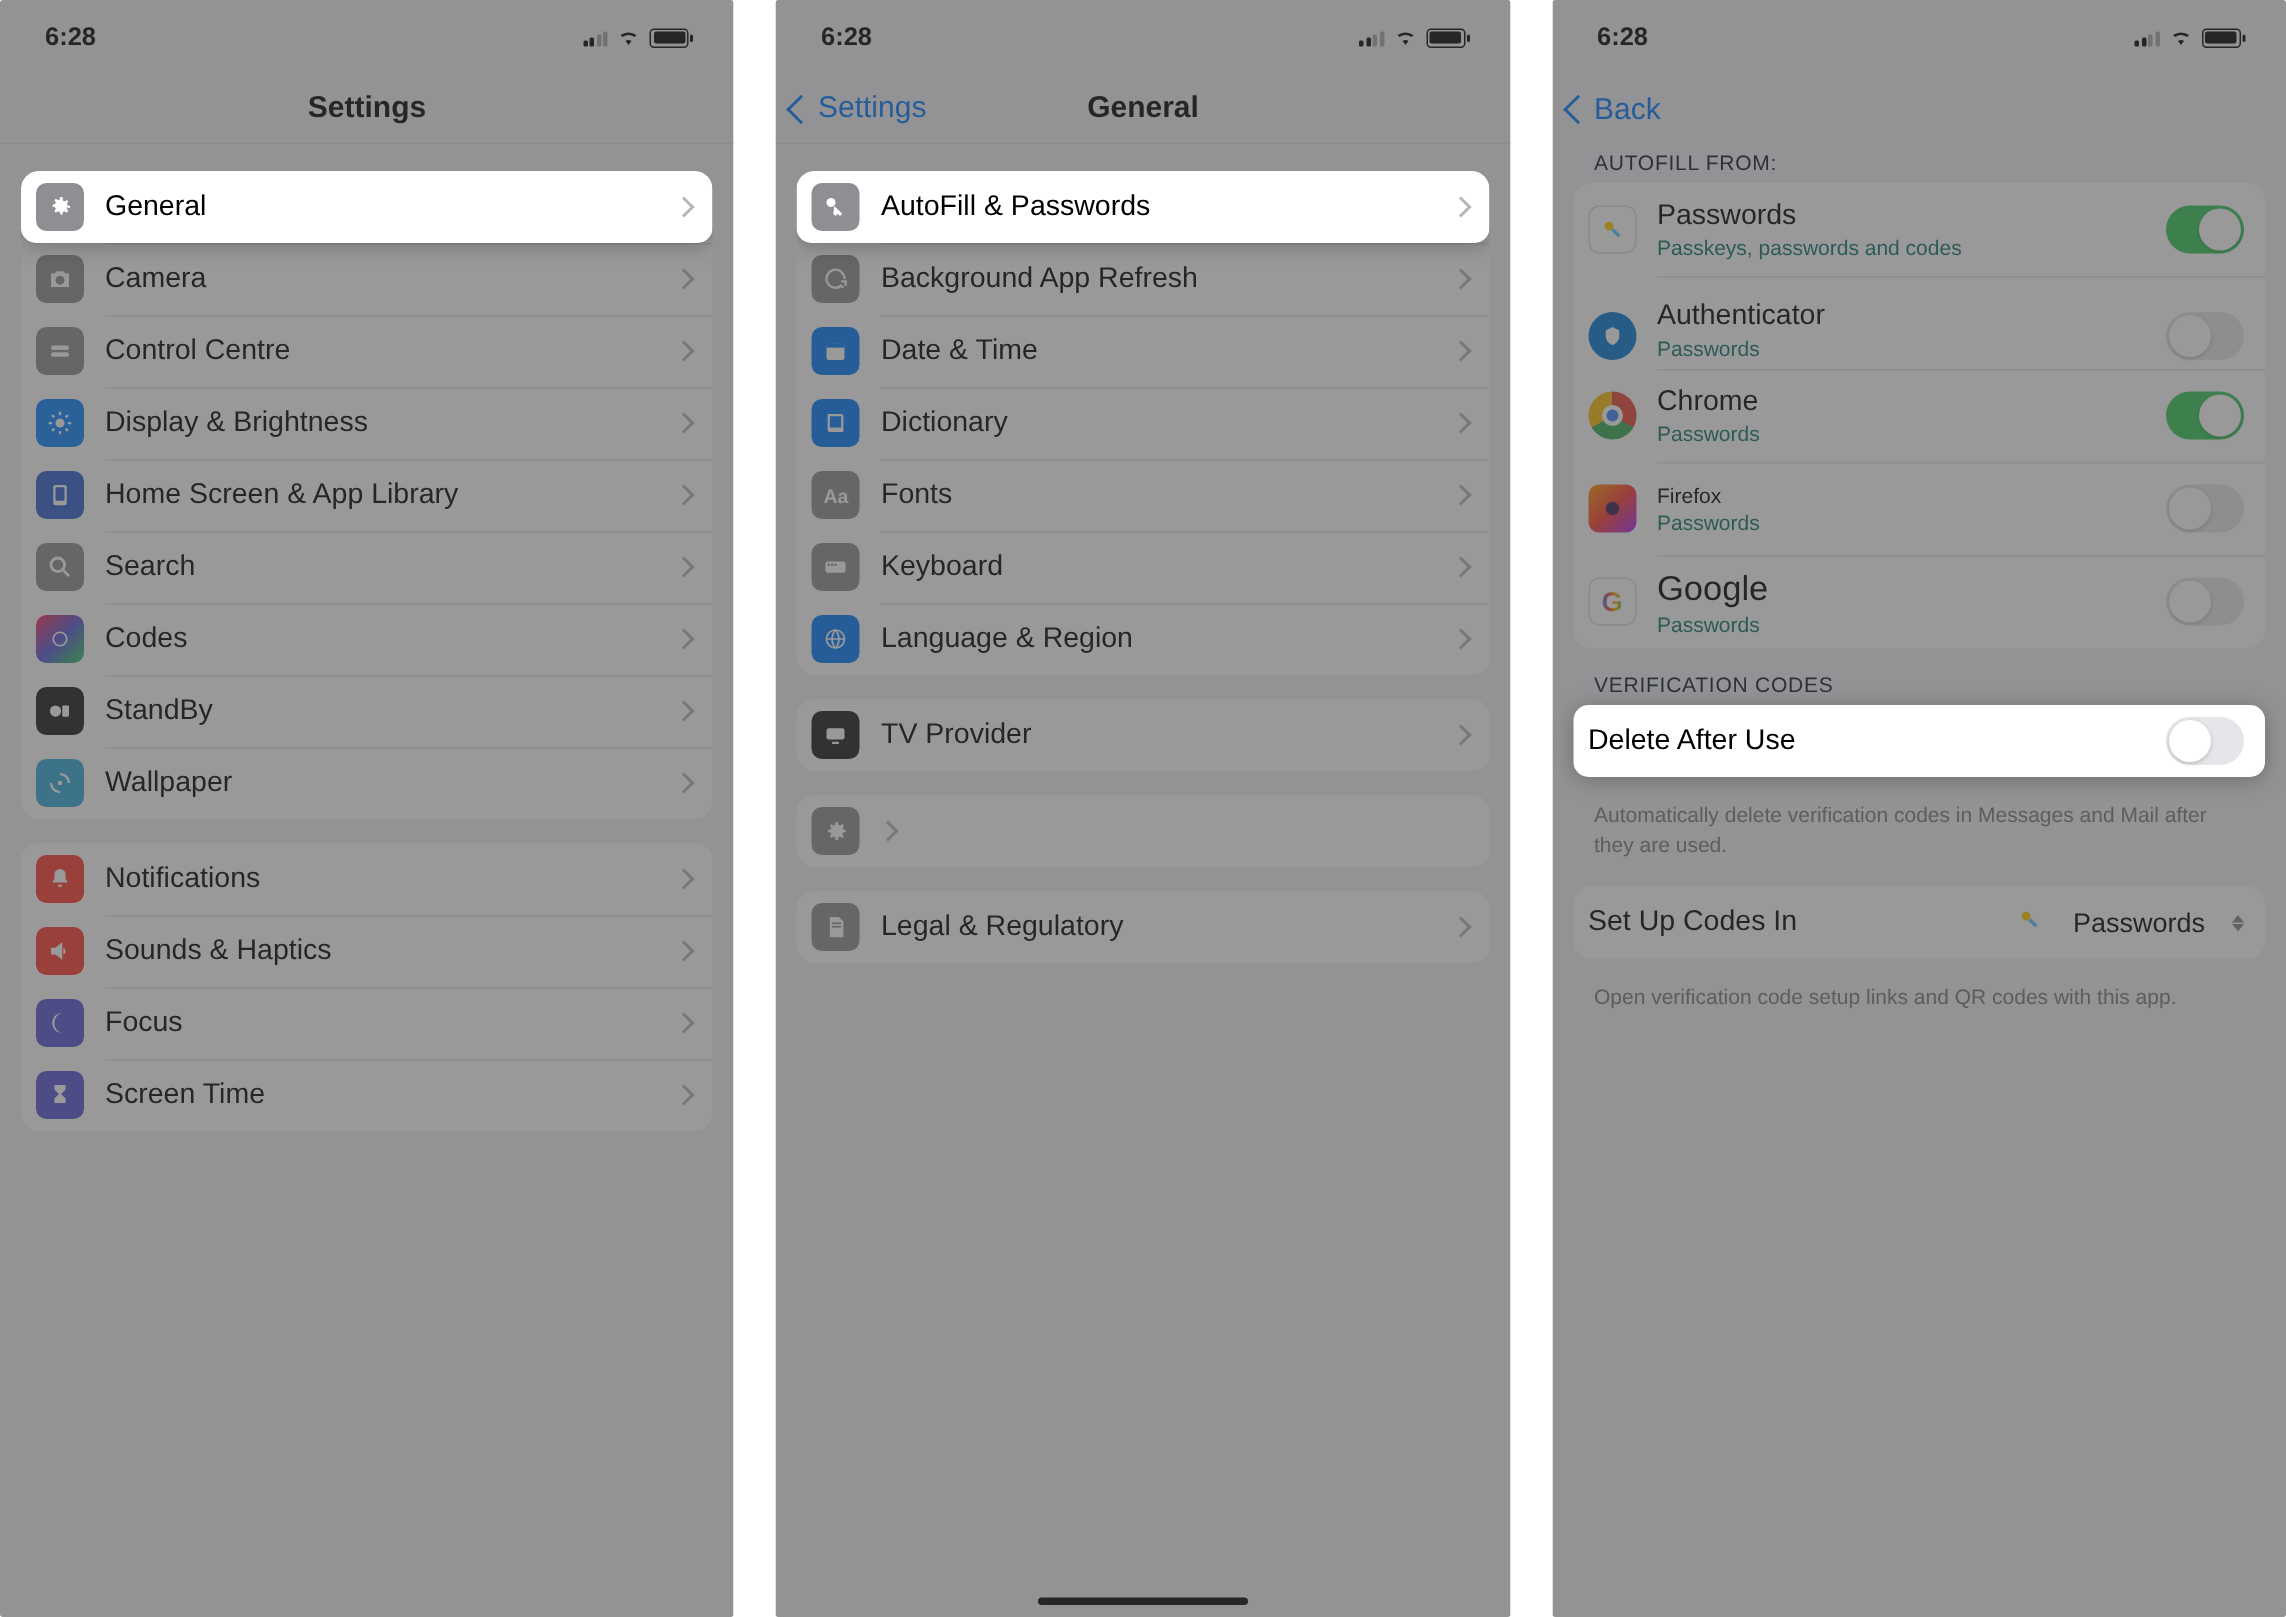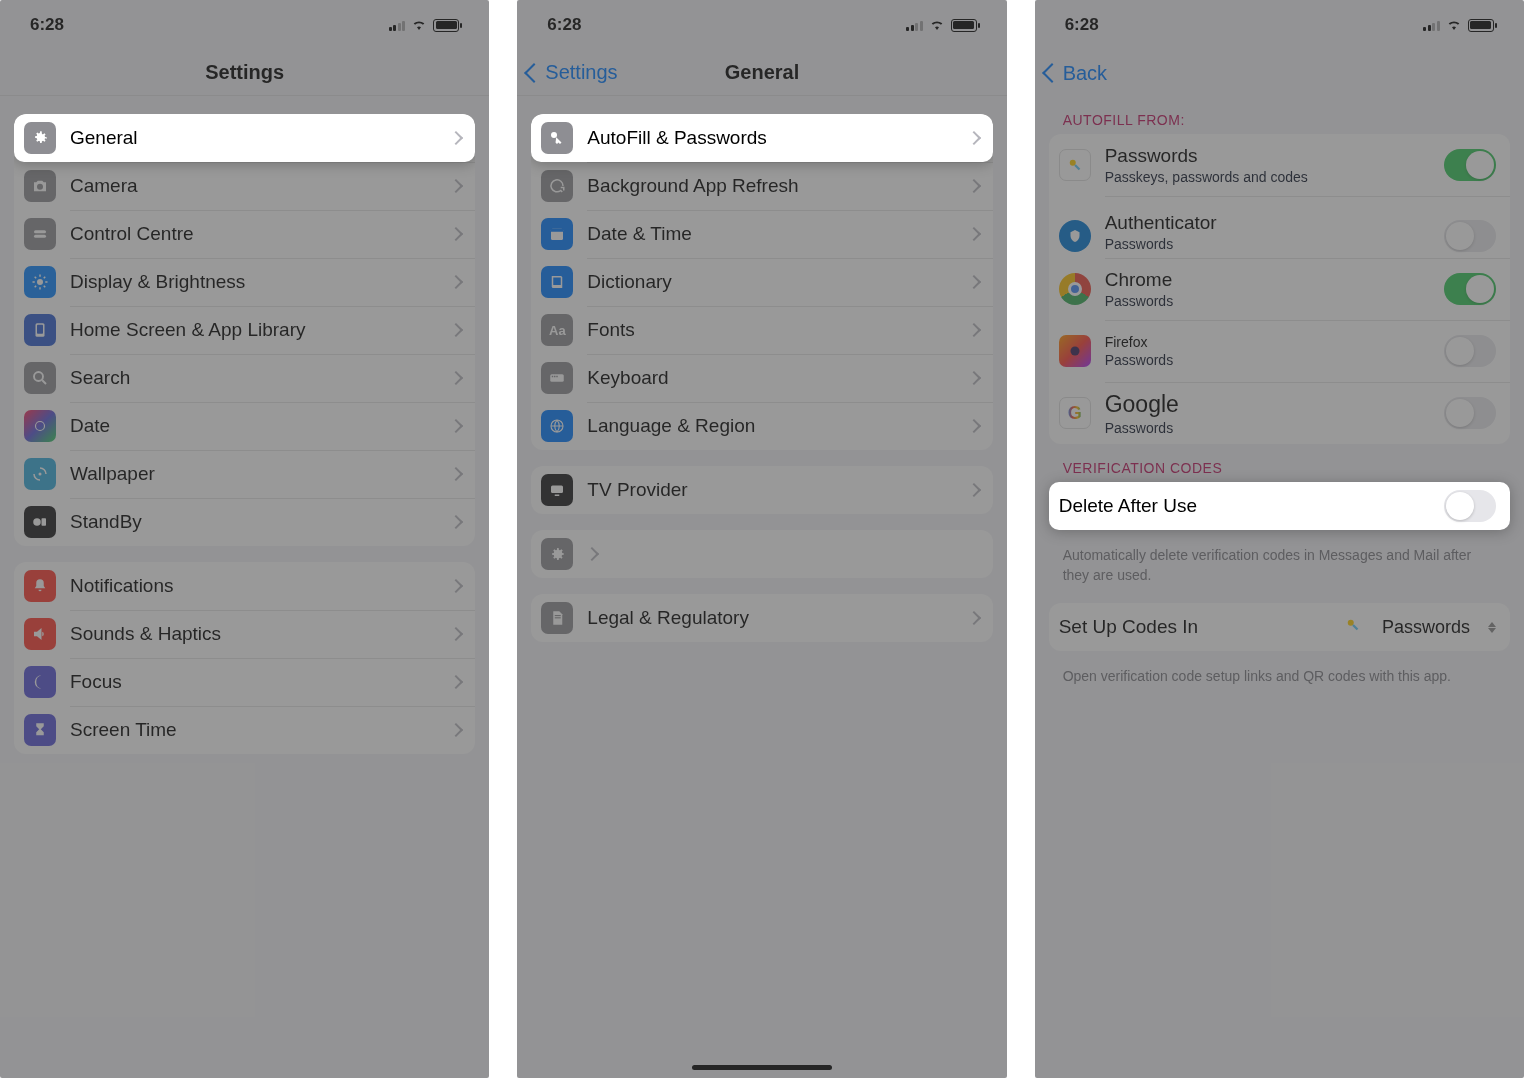--- a/index.html
+++ b/index.html
@@ -77,21 +77,21 @@
     position: relative;
   }
   .row + .row::before {
     content: "";
     position: absolute;
     left: 56px; right: 0; top: 0;
     height: 1px;
     background: rgba(0,0,0,0.1);
   }
   .row .label { flex: 1; font-size: 19px; }
-  .row .sub { font-size: 14px; color: #0f172a; margin-top: 2px; }
+  .row .sub { font-size: 14px; color: #0f766e; margin-top: 2px; }
   .row .labels { flex: 1; display: flex; flex-direction: column; }
   .chev-right {
     width: 10px; height: 10px;
     border-right: 2px solid #b5b5bc;
     border-top: 2px solid #b5b5bc;
     transform: rotate(45deg);
   }
   .icon {
     width: 32px; height: 32px;
     border-radius: 7px;
@@ -106,23 +106,23 @@
   .icon svg { width: 18px; height: 18px; }
   .highlight {
     position: relative;
     z-index: 10;
     background: #fff;
     border-radius: 10px;
     box-shadow: 0 2px 14px rgba(0,0,0,0.25);
   }
   .section-header {
     font-size: 14px;
-    color: #be185d;
+    color: #0f172a;
     letter-spacing: 0.5px;
-    margin: 16px 28px 6px;
+    margin: 4px 28px 6px;
   }
   .footer-text {
     font-size: 14px;
     color: #7a7a80;
     margin: 8px 28px 18px;
     line-height: 1.4;
   }
   .toggle {
     width: 52px; height: 32px;
     border-radius: 16px;
@@ -244,41 +244,41 @@
         </span>
       <span class="label">Search</span>
       <span class="chev-right"></span>
     </div>
     <div class="row">
       <span class="icon" style="background:linear-gradient(135deg,#ff2d55,#5856d6,#30d158);">
           <svg viewBox="0 0 24 24">
             <circle cx="12" cy="12" r="6" fill="none" stroke="#fff" stroke-width="1.5"></circle>
           </svg>
         </span>
-      <span class="label">Date</span>
+      <span class="label">Codes</span>
+      <span class="chev-right"></span>
+    </div>
+    <div class="row">
+      <span class="icon" style="background:#1c1c1e;">
+          <svg viewBox="0 0 24 24" fill="#fff">
+            <circle cx="8" cy="12" r="5"></circle>
+            <rect x="14" y="7" width="6" height="10" rx="1"></rect>
+          </svg>
+        </span>
+      <span class="label">StandBy</span>
       <span class="chev-right"></span>
     </div>
     <div class="row">
       <span class="icon" style="background:#34aadc;">
           <svg viewBox="0 0 24 24" fill="#fff">
             <circle cx="12" cy="12" r="2"></circle>
             <path d="M12 4a8 8 0 018 8M12 20a8 8 0 01-8-8" stroke="#fff" fill="none" stroke-width="2"></path>
           </svg>
         </span>
       <span class="label">Wallpaper</span>
-      <span class="chev-right"></span>
-    </div>
-    <div class="row">
-      <span class="icon" style="background:#1c1c1e;">
-          <svg viewBox="0 0 24 24" fill="#fff">
-            <circle cx="8" cy="12" r="5"></circle>
-            <rect x="14" y="7" width="6" height="10" rx="1"></rect>
-          </svg>
-        </span>
-      <span class="label">StandBy</span>
       <span class="chev-right"></span>
     </div>
   </div>
 
   <div class="group">
     <div class="row">
       <span class="icon" style="background:#ff3b30;">
           <svg viewBox="0 0 24 24" fill="#fff">
             <path d="M12 3a5 5 0 00-5 5v4l-2 3h14l-2-3V8a5 5 0 00-5-5zm-2 14a2 2 0 004 0h-4z"></path>
           </svg>

